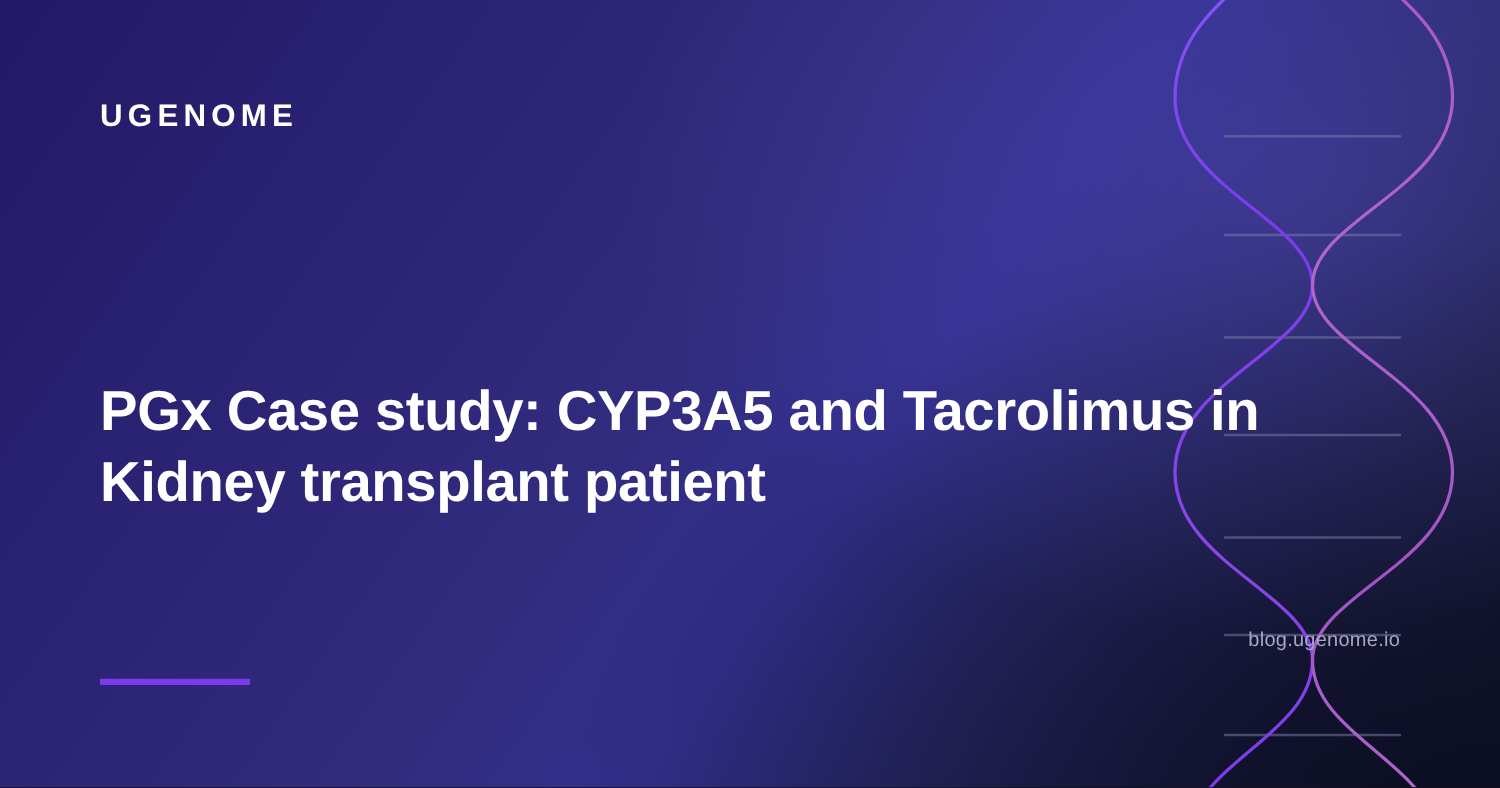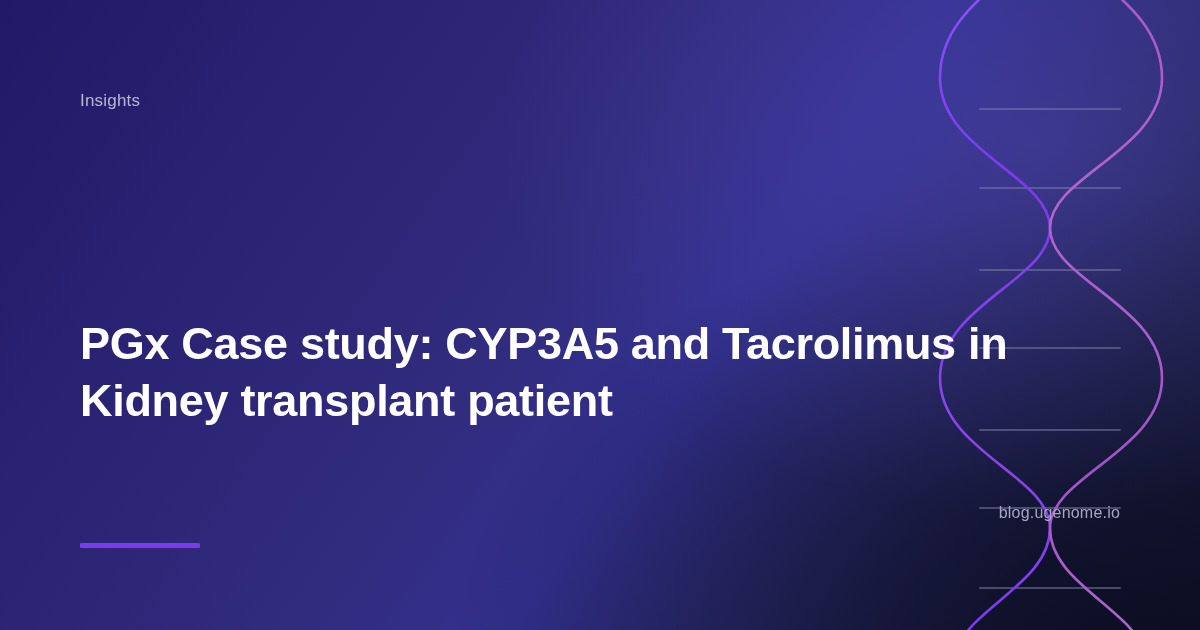--- a/index.html
+++ b/index.html
@@ -75,21 +75,21 @@
     font-weight: normal;
     color: #b9b7cf;
     letter-spacing: 0.2px;
     line-height: 1.2;
   }
 
   
   #headline {
     position: absolute;
     left: 80px;
-    top: 286px;
+    top: 271px;
     width: 1010px;
     z-index: 3;
     font-size: 45px;
     font-weight: bold;
     color: #ffffff;
     line-height: 1.26;
     letter-spacing: -0.3px;
   }
 
   
@@ -156,21 +156,21 @@
 
     <path fill="none" stroke="url(#gradRight)" stroke-width="2.6" stroke-linecap="round" d="M 150,-72
              C 180,-20 262,5 262,78
              C 262,151 150,176 150,228
              C 150,280 262,305 262,378
              C 262,451 150,476 150,528
              C 150,580 222,604 244,648"></path>
   </svg>
 
   <div id="brand">
-    <div id="brand-sub">Insights</div>
+    <div id="brand-name">UGENOME</div>
   </div>
 
   <h1 id="headline">PGx Case study: CYP3A5 and Tacrolimus in Kidney transplant patient</h1>
 
   <div id="accent-bar"></div>
 
   <div id="site-url">blog.ugenome.io</div>
 
 </div>
 

